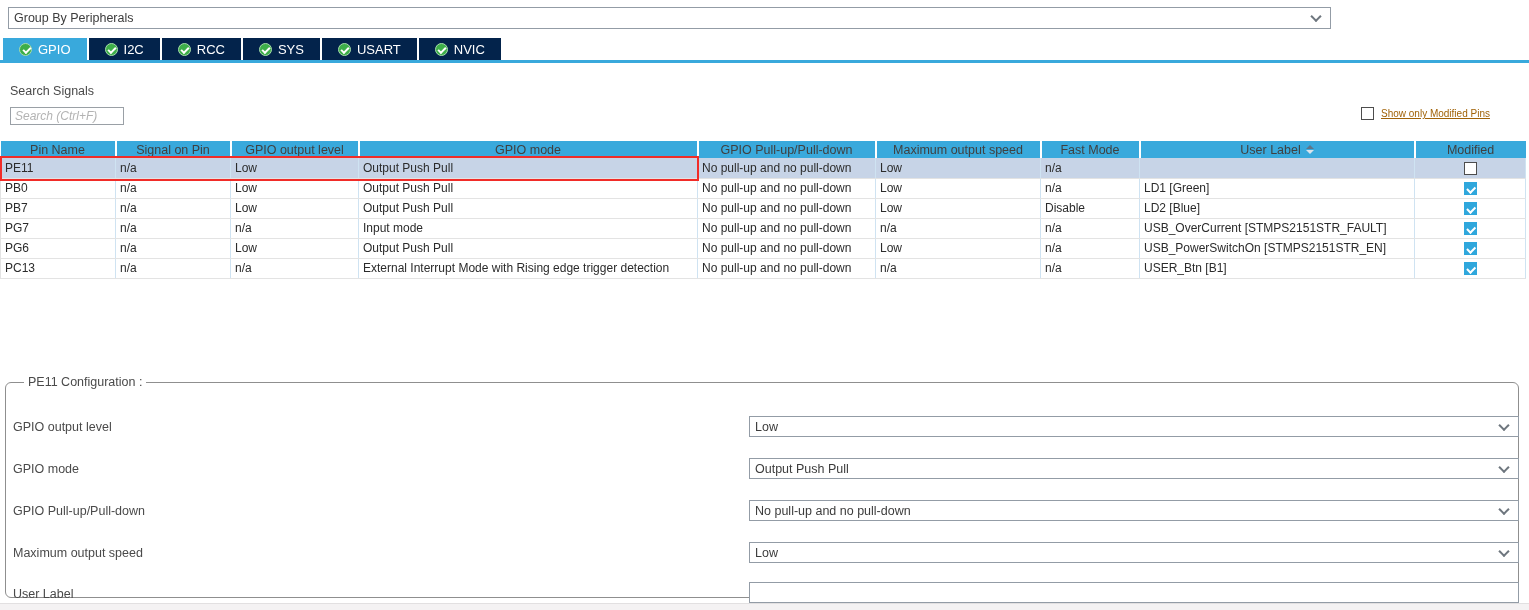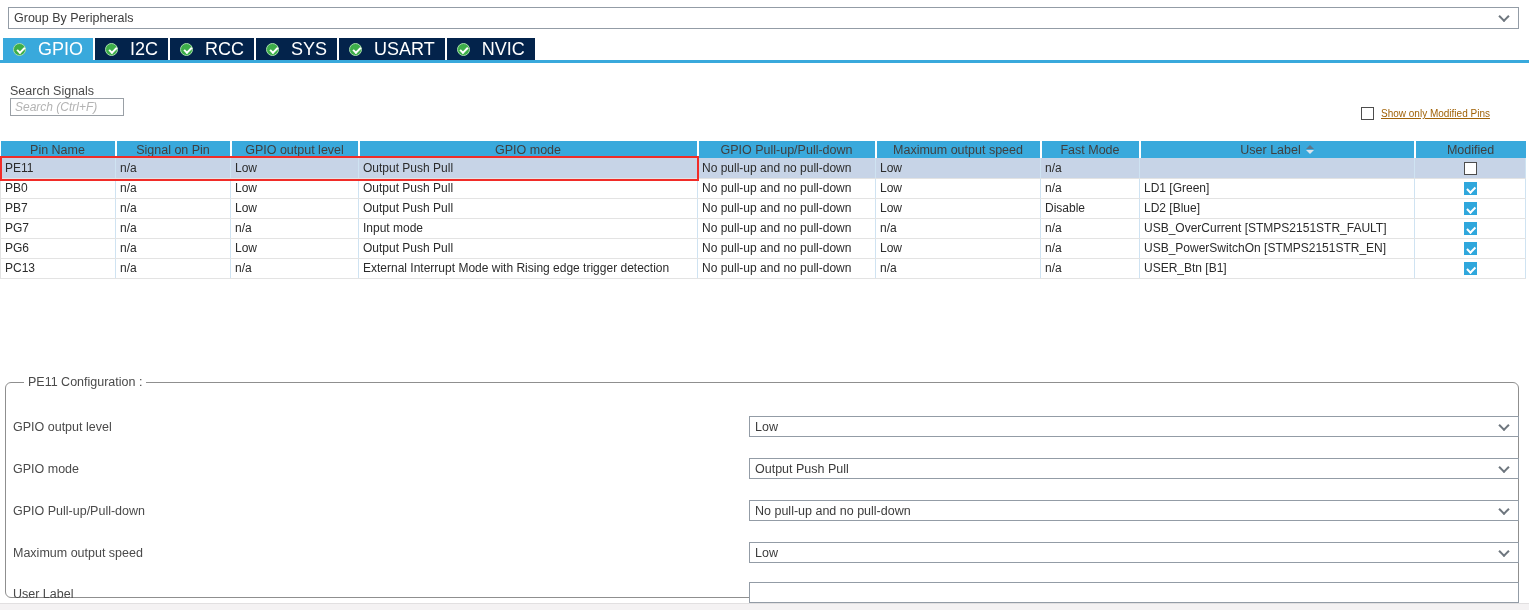--- a/index.html
+++ b/index.html
@@ -16,45 +16,45 @@
     font-size: 12.5px; color: #3c3c3c; height: 22px;
   }
   .combo .combo-text { white-space: nowrap; overflow: hidden; }
   .chev {
     position: absolute; right: 10px; top: 50%; width: 8px; height: 8px;
     border-right: 2px solid #6e767e; border-bottom: 2px solid #6e767e;
     transform: translateY(-70%) rotate(45deg);
   }
 
   
-  .group-by { left: 8px; top: 7px; width: 1511px; }
+  .group-by { left: 8px; top: 7px; width: 1323px; }
 
   
   .tabbar { position: absolute; left: 3px; top: 38px; height: 22px; display: flex; gap: 2px; }
   .tab {
-    display: flex; align-items: center; gap: 12px; padding: 0 10px;
-    background: #03234b; color: #fff; font-size: 18px; cursor: default; white-space: nowrap;
+    display: flex; align-items: center; gap: 6px; padding: 0 16px;
+    background: #03234b; color: #fff; font-size: 13px; cursor: default; white-space: nowrap;
   }
   .tab.active { background: #39a9dc; }
   .badge {
     position: relative; width: 13px; height: 13px; border-radius: 50%;
     background: #3dae49; border: 1px solid #a6dcab; flex: 0 0 auto;
   }
   .badge::after {
     content: ""; position: absolute; left: 2.5px; top: 3px;
     width: 6px; height: 3px;
     border-left: 2px solid #fff; border-bottom: 2px solid #fff;
     transform: rotate(-45deg);
   }
   .accent-line { position: absolute; left: 0; top: 60px; width: 1529px; height: 3px; background: #39a9dc; }
 
   
   .search-label { position: absolute; left: 10px; top: 84px; font-size: 12.5px; color: #4a4a4a; }
   .search-input {
-    position: absolute; left: 10px; top: 98px; width: 114px; height: 18px;
+    position: absolute; left: 10px; top: 107px; width: 114px; height: 18px;
     border: 1px solid #9aa0a6; font-size: 12px; padding: 0 4px;
     font-family: "Liberation Sans", sans-serif; color: #333; outline: none;
   }
   .search-input::placeholder { font-style: italic; color: #b3b3b3; }
 
   
   .show-modified { position: absolute; left: 1361px; top: 107px; display: flex; align-items: center; gap: 7px; }
   .show-modified .label { font-size: 10px; color: #a16207; white-space: nowrap; text-decoration: underline; }
 
   

